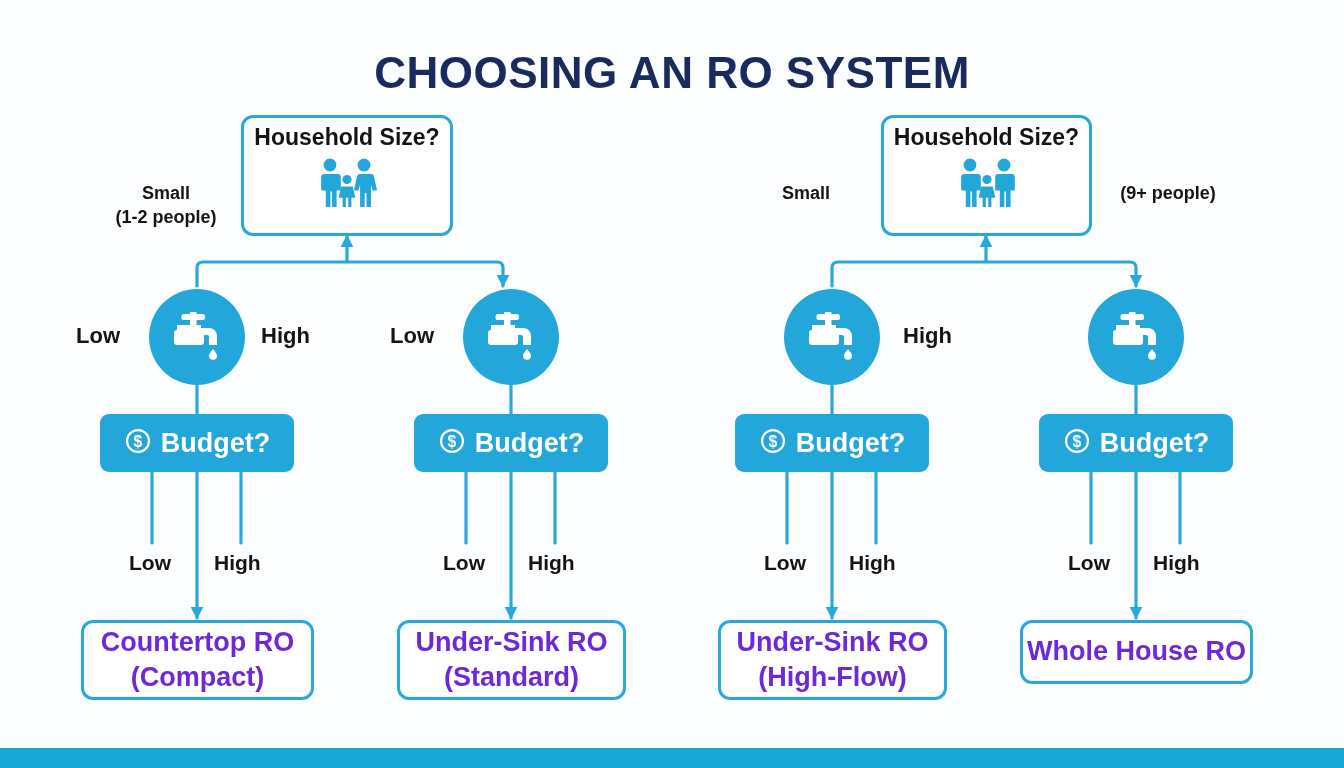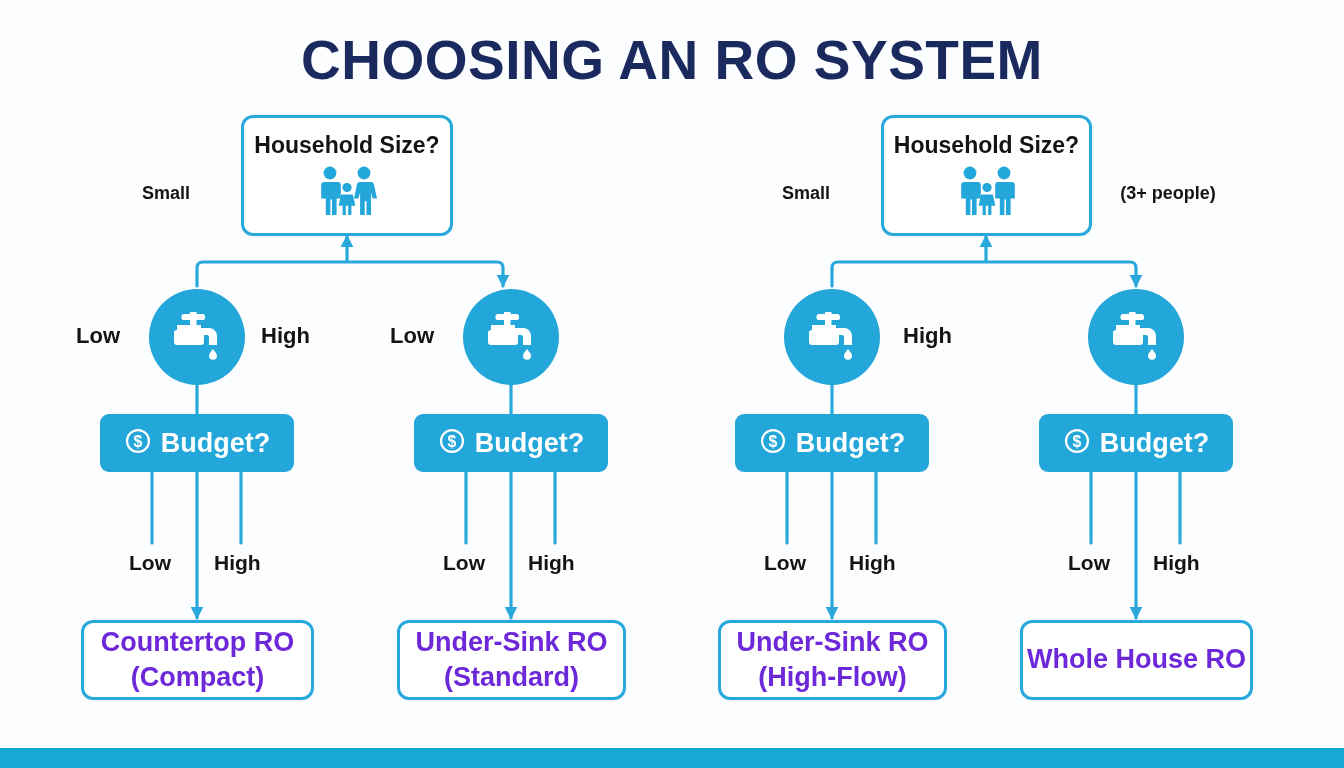--- a/index.html
+++ b/index.html
@@ -16,24 +16,24 @@
     width: 1344px;
     height: 768px;
     background: #fcfdfe;
     overflow: hidden;
   }
 
   
   #title {
     position: absolute;
     left: 0;
-    top: 28px;
+    top: 48px;
     width: 1344px;
     text-align: center;
-    font-size: 55px;
+    font-size: 44px;
     font-weight: bold;
     letter-spacing: 0.5px;
     color: #1a2a5e;
     white-space: nowrap;
   }
 
   
   #bottom-bar {
     position: absolute;
     left: 0;
@@ -47,21 +47,21 @@
   .decision-box {
     position: absolute;
     box-sizing: border-box;
     border: 3px solid #29a8db;
     border-radius: 12px;
     background: #ffffff;
     display: flex;
     flex-direction: column;
     align-items: center;
     justify-content: flex-start;
-    padding-top: 14px;
+    padding-top: 6px;
   }
   .decision-label {
     font-size: 23px;
     font-weight: bold;
     color: #141414;
     white-space: nowrap;
   }
   .people-icon {
     margin-top: 6px;
   }
@@ -213,20 +213,21 @@
 
           <circle cx="48" cy="8" r="6.4"></circle>
           <path d="M40.6 17h14.8a2.6 2.6 0 0 1 2.5 2l3.1 14.5h-4.3L55 27.8V50h-4.5V36.2h-1.8V50h-4.6V27.8l-1.8 5.7h-4.3l3.1-14.5a2.6 2.6 0 0 1 2.5-2z"></path>
         </g>
       </svg>
     </span>
   </div>
 
   <div class="side-label left" style="left:92px; top:182px; width:148px;">
     <div>Small</div>
+    <div>(1-2 people)</div>
   </div>
 
 
   <div class="faucet-circle" style="left:149px; top:289px;">
     <span>
       <svg width="56" height="54" viewBox="0 0 56 54" xmlns="http://www.w3.org/2000/svg">
         <g fill="#ffffff">
           <rect x="21" y="4" width="6.5" height="13"></rect>
           <rect x="12.5" y="6" width="23.5" height="6" rx="2.6"></rect>
           <rect x="8" y="17" width="24" height="8"></rect>
@@ -305,21 +306,21 @@
         </g>
       </svg>
     </span>
   </div>
 
   <div class="side-label left" style="left:730px; top:182px; width:152px;">
     <div>Small</div>
   </div>
 
   <div class="side-label right" style="left:1092px; top:182px; width:152px;">
-    <div>(3+ people)</div>
+    <div>(9+ people)</div>
   </div>
 
   <div class="faucet-circle" style="left:784px; top:289px;">
     <span>
       <svg width="56" height="54" viewBox="0 0 56 54" xmlns="http://www.w3.org/2000/svg">
         <g fill="#ffffff">
           <rect x="21" y="4" width="6.5" height="13"></rect>
           <rect x="12.5" y="6" width="23.5" height="6" rx="2.6"></rect>
           <rect x="8" y="17" width="24" height="8"></rect>
           <rect x="5" y="22" width="30" height="15" rx="3"></rect>
@@ -371,19 +372,19 @@
       <svg width="28" height="28" viewBox="0 0 24 24" xmlns="http://www.w3.org/2000/svg">
         <circle cx="12" cy="12" r="9.4" fill="none" stroke="#ffffff" stroke-width="1.9"></circle>
         <text x="12" y="17.2" text-anchor="middle" font-family="Liberation Sans, sans-serif" font-size="13.5" font-weight="bold" fill="#ffffff">$</text>
       </svg>
     </span>
     <span class="budget-text">Budget?</span>
   </div>
   <div class="branch-label" style="left:1068px; top:551px;">Low</div>
   <div class="branch-label" style="left:1153px; top:551px;">High</div>
 
-  <div class="result-box" style="left:1020px; top:620px; width:233px; height:80px;">
+  <div class="result-box" style="left:1020px; top:620px; width:233px; height:64px;">
     <div class="result-line">Whole House RO</div>
   </div>
 
   <div id="bottom-bar"></div>
 
 </div>
 
 </body></html>

